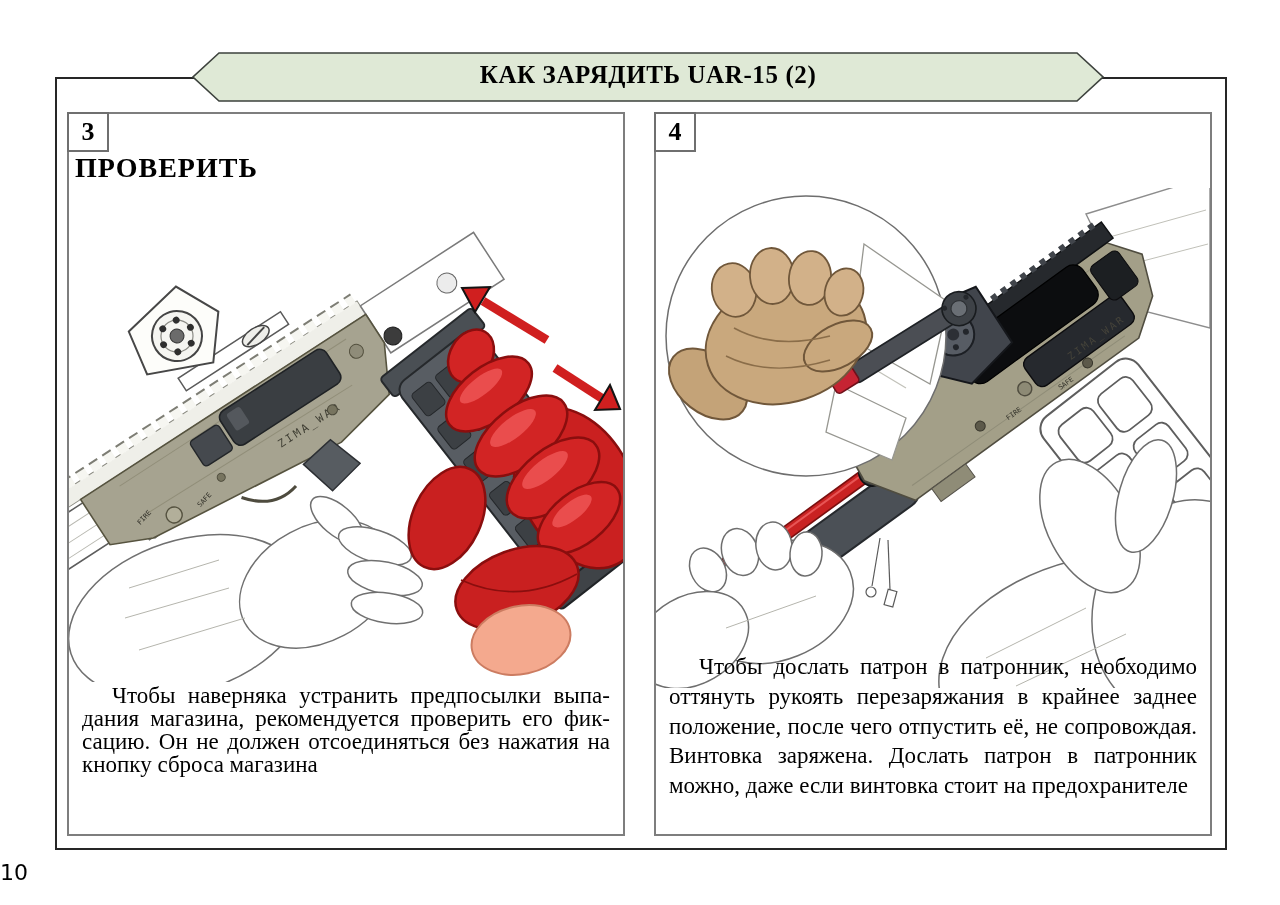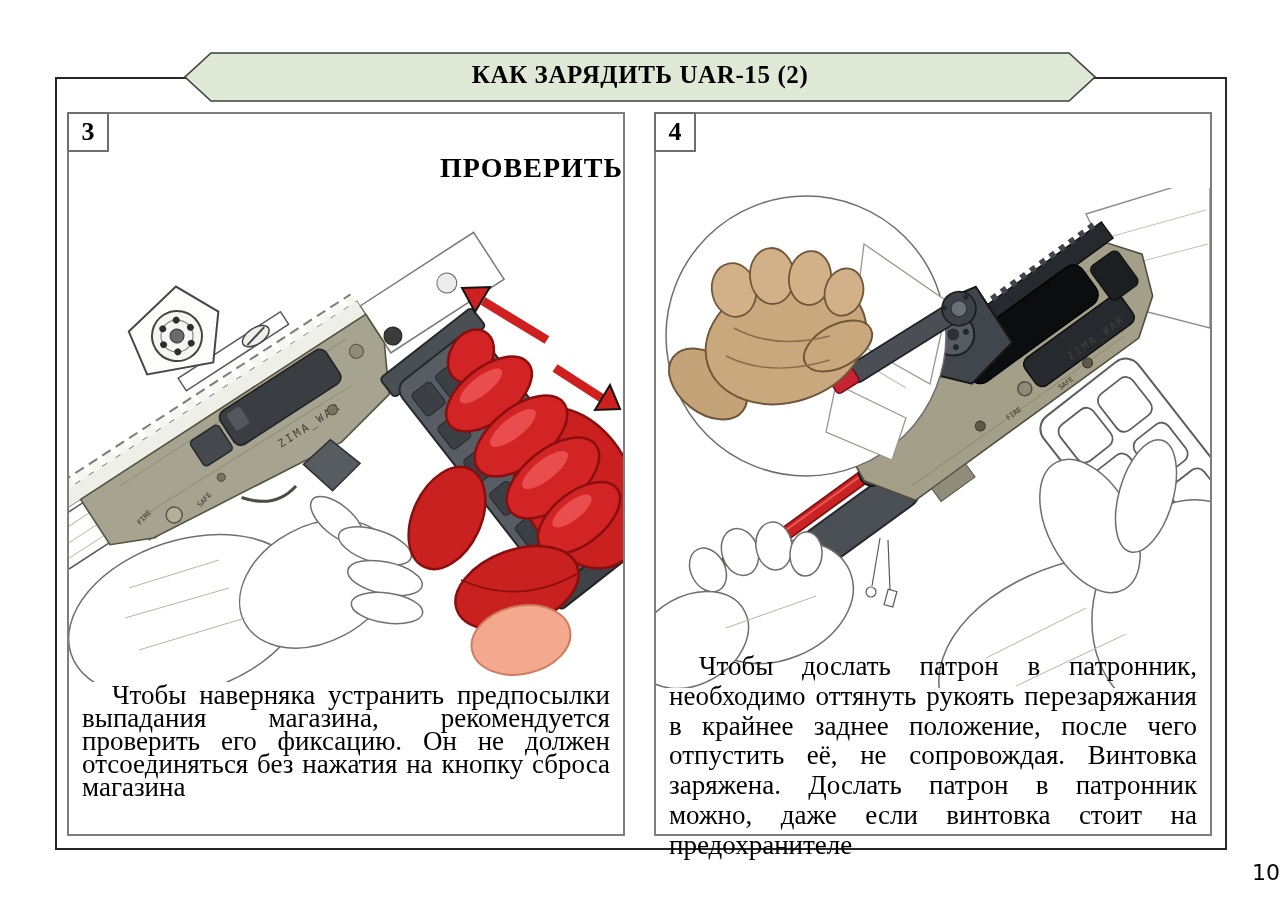--- a/index.html
+++ b/index.html
@@ -4,51 +4,51 @@
 <style>
   html,body{margin:0;padding:0;}
   body{
     width:1280px;height:905px;background:#ffffff;position:relative;overflow:hidden;
     font-family:"Liberation Serif", serif;color:#000;
   }
   .outer-border{
     position:absolute;left:55px;top:77px;width:1168px;height:769px;
     border:2px solid #262626;background:#fff;
   }
-  .banner{position:absolute;left:184px;top:52px;width:912px;height:45px;}
+  .banner{position:absolute;left:192px;top:52px;width:912px;height:45px;}
   .banner svg{position:absolute;left:0;top:0;}
   .banner-text{
     position:absolute;inset:0;display:flex;align-items:center;justify-content:center;
     font-weight:bold;font-size:25px;letter-spacing:.6px;
   }
   .panel{
     position:absolute;top:112px;width:558px;height:724px;
     border:2px solid #7e7e7e;background:#fff;box-sizing:border-box;
   }
   .panel-3{left:67px;}
   .panel-4{left:654px;}
   .num-box{
     position:absolute;left:-2px;top:-2px;width:42px;height:40px;
     border:2px solid #6f6f6f;background:#fff;box-sizing:border-box;
     display:flex;align-items:center;justify-content:center;
     font-size:26px;font-weight:bold;
   }
   .panel-title{
-    position:absolute;top:38px;left:0;right:0;margin:0;text-align:right;
-    font-size:28px;font-weight:bold;letter-spacing:1px;
+    position:absolute;top:38px;left:0;right:0;margin:0;text-align:left;
+    font-size:28px;font-weight:bold;letter-spacing:1px;padding-left:6px;
   }
   .illus{position:absolute;left:0;top:74px;}
   .caption{
     position:absolute;left:13px;right:13px;margin:0;
-    text-align:justify;text-indent:30px;font-size:27px;
+    text-align:justify;text-indent:30px;font-size:23px;
   }
   .panel-3 .caption{top:570px;line-height:23px;}
   .panel-4 .caption{top:538px;line-height:29.8px;}
   .page-number{
-    position:absolute;left:0;right:0;top:860px;text-align:right;
+    position:absolute;left:0;right:0;top:860px;text-align:left;
     font-size:22px;font-family:"DejaVu Sans", sans-serif;
   }
   svg text{font-family:"DejaVu Sans Mono", monospace;}
 </style>
 </head>
 <body>
 
 <div>
 
   <div class="outer-border"></div>

